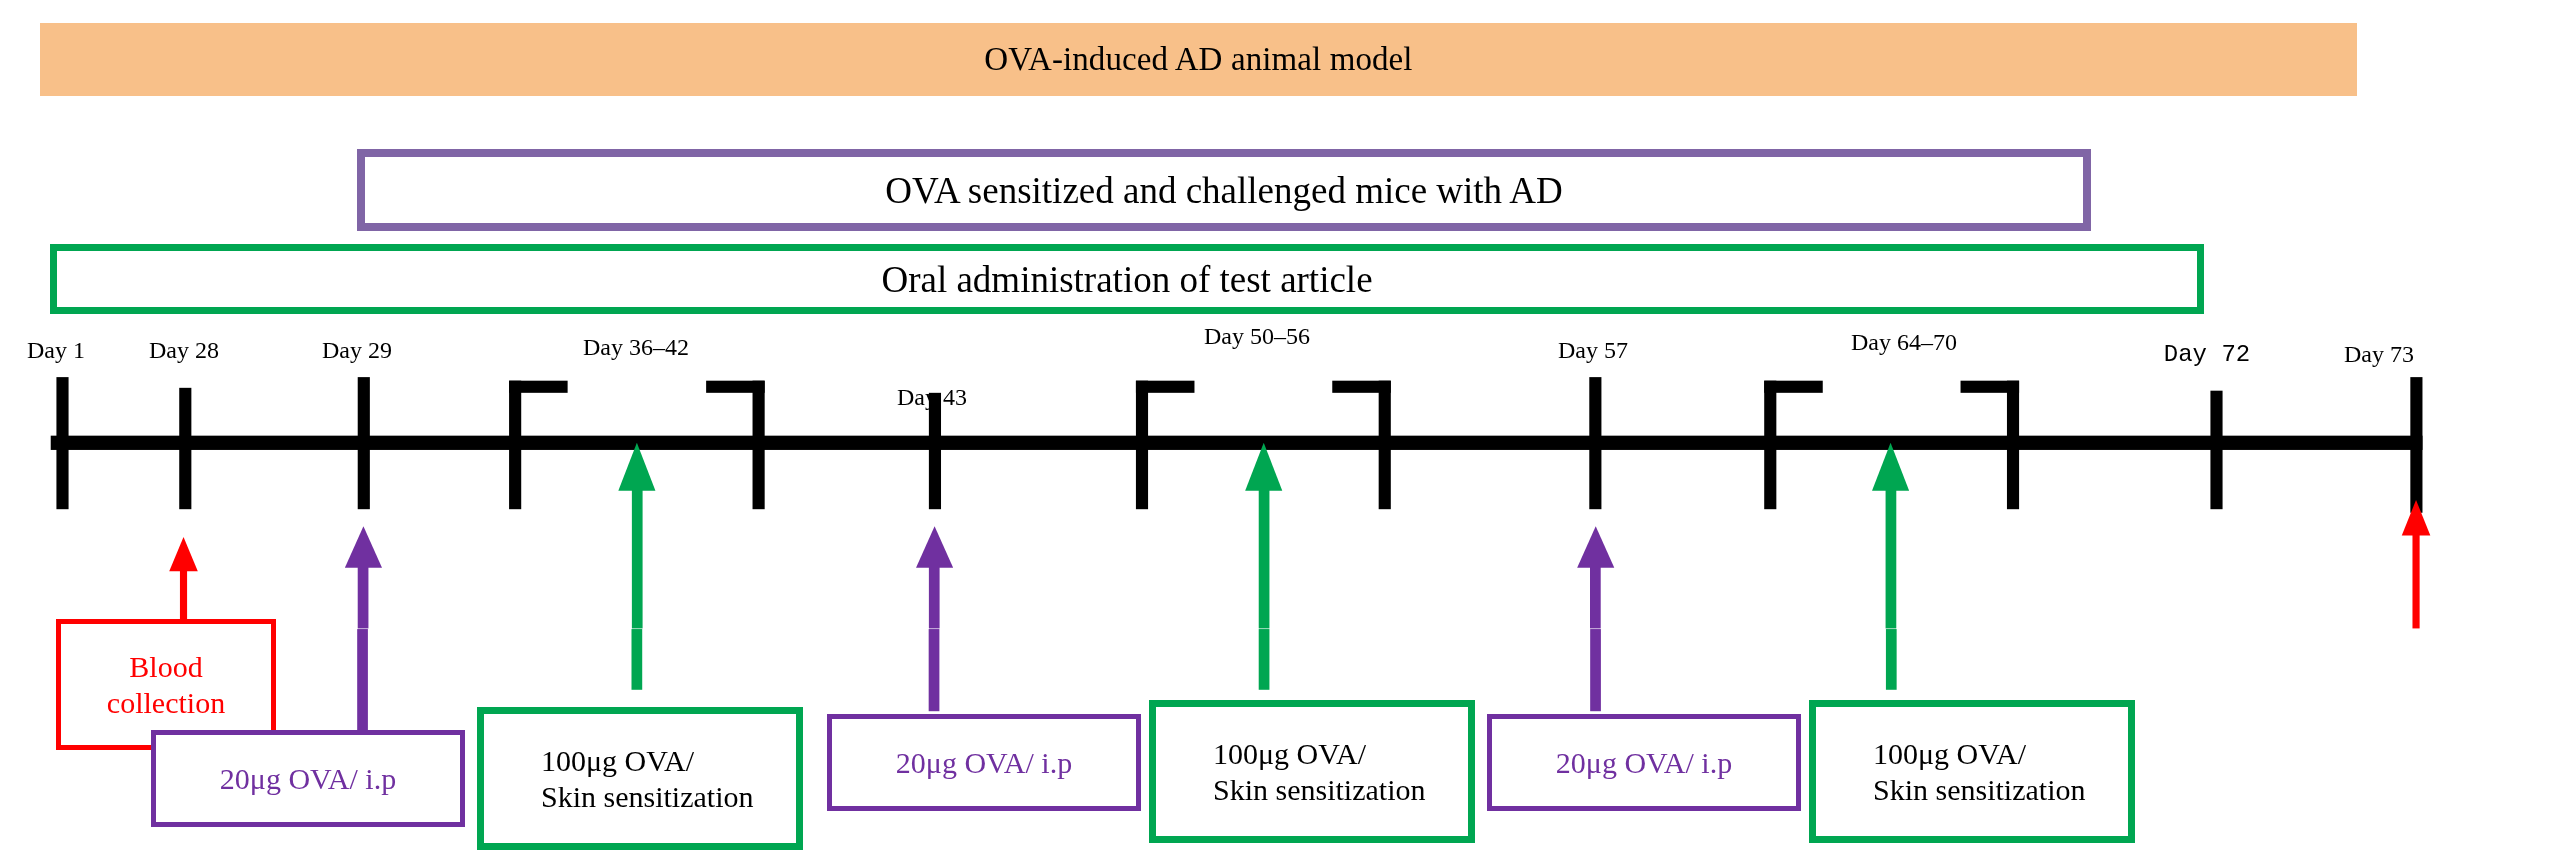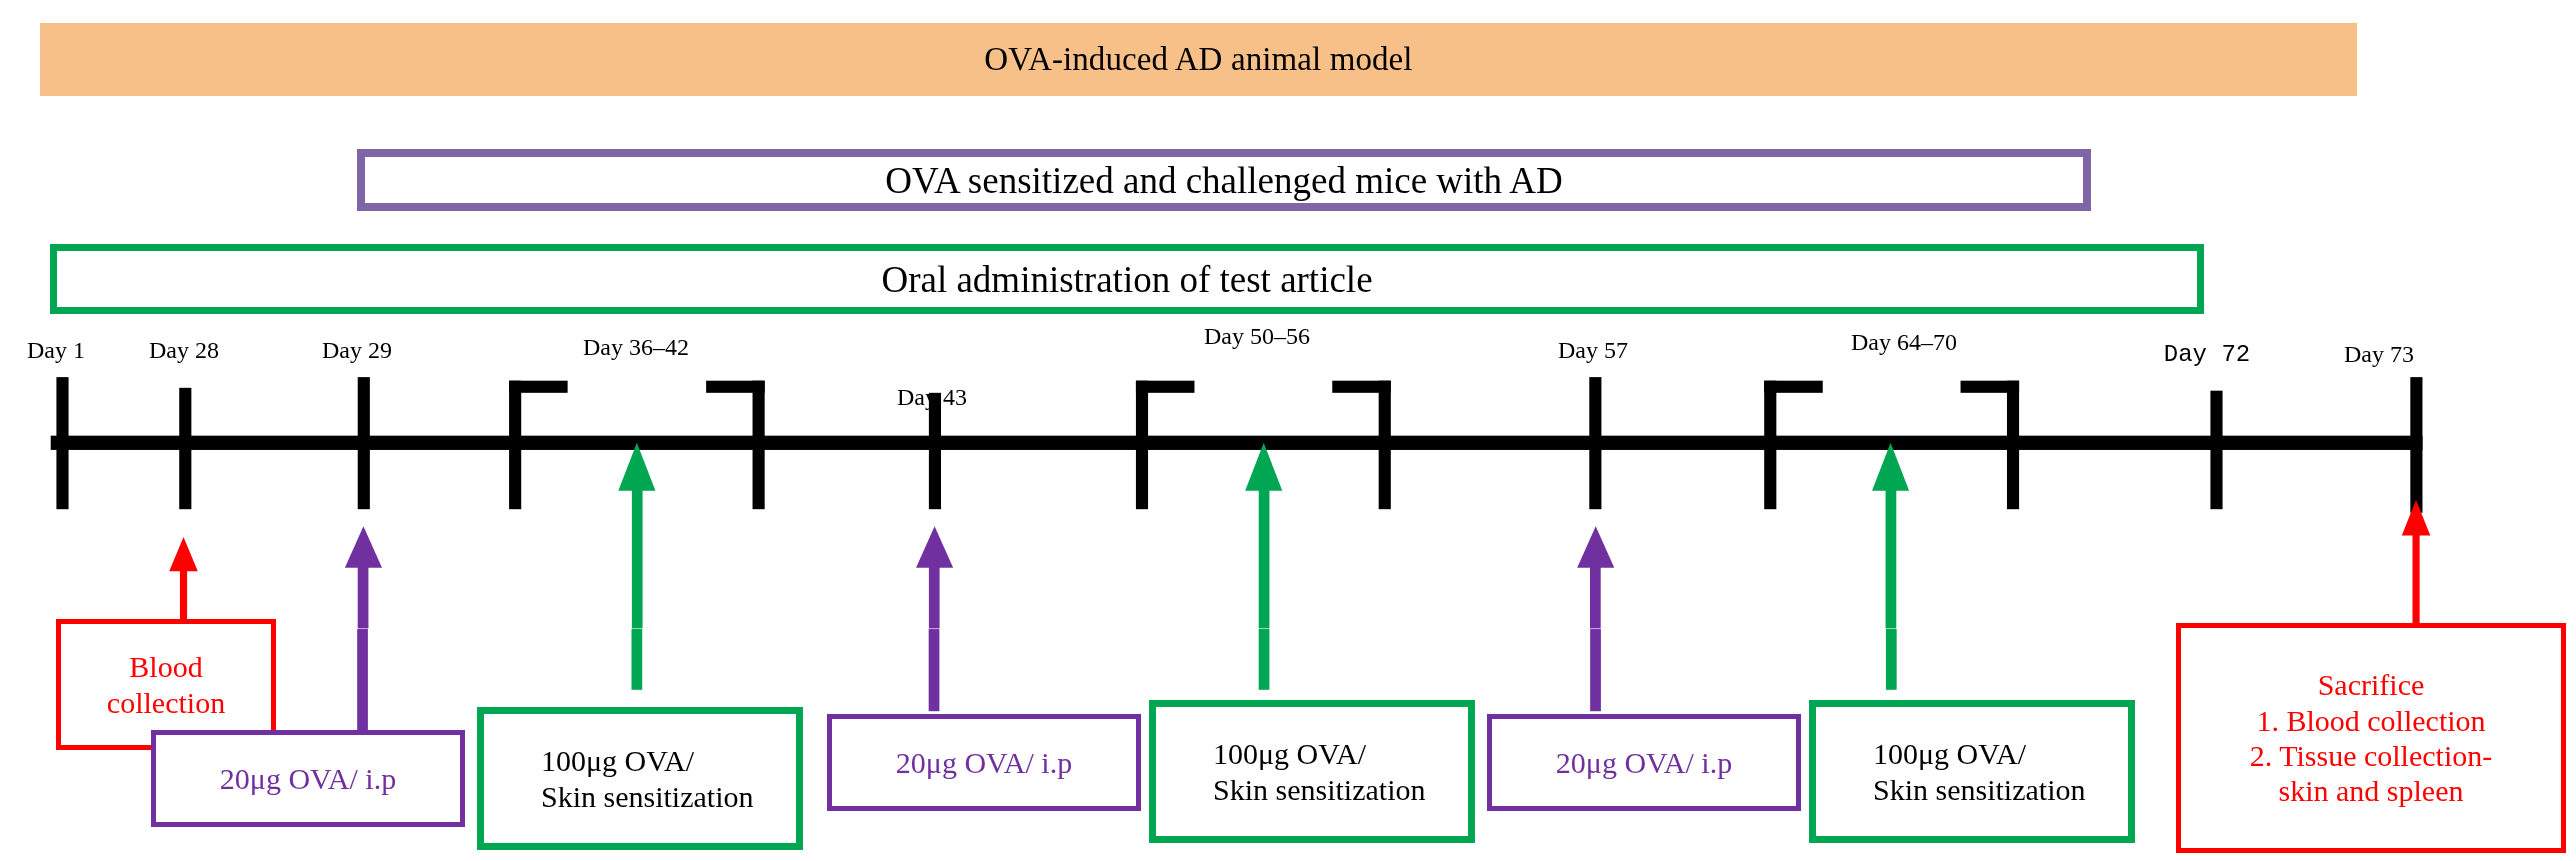--- a/index.html
+++ b/index.html
@@ -49,21 +49,21 @@
   }
   .phase-bar .phase-text {
     font-size: 37px;
     color: #000000;
     white-space: nowrap;
   }
   #bar-sensitized {
     left: 357px;
     top: 149px;
     width: 1734px;
-    height: 62px;
+    height: 82px;
     border: 8.6px solid #8065A6;
   }
   #bar-oral {
     left: 50px;
     top: 244px;
     width: 2154px;
     height: 70px;
     border: 7.9px solid #00A651;
   }
 
@@ -246,21 +246,15 @@
 
   <div class="callout cal-purple center" id="cal-ip3" style="left:1487px; top:714px; width:314px; height:97px;">
     <div class="line">20μg OVA/ i.p</div>
   </div>
 
   <div class="callout cal-green left" id="cal-skin3" style="left:1809px; top:700px; width:326px; height:143px;">
     <div class="line">100μg OVA/</div>
     <div class="line">Skin sensitization</div>
   </div>
 
-  <div class="callout cal-red center" id="cal-sacrifice" style="left:2176px; top:623px; width:390px; height:230px;">
-    <div class="line">Sacrifice</div>
-    <div class="line">1. Blood collection</div>
-    <div class="line">2. Tissue collection-</div>
-    <div class="line">skin and spleen</div>
-  </div>
 
 </div>
 
 
 </body></html>

